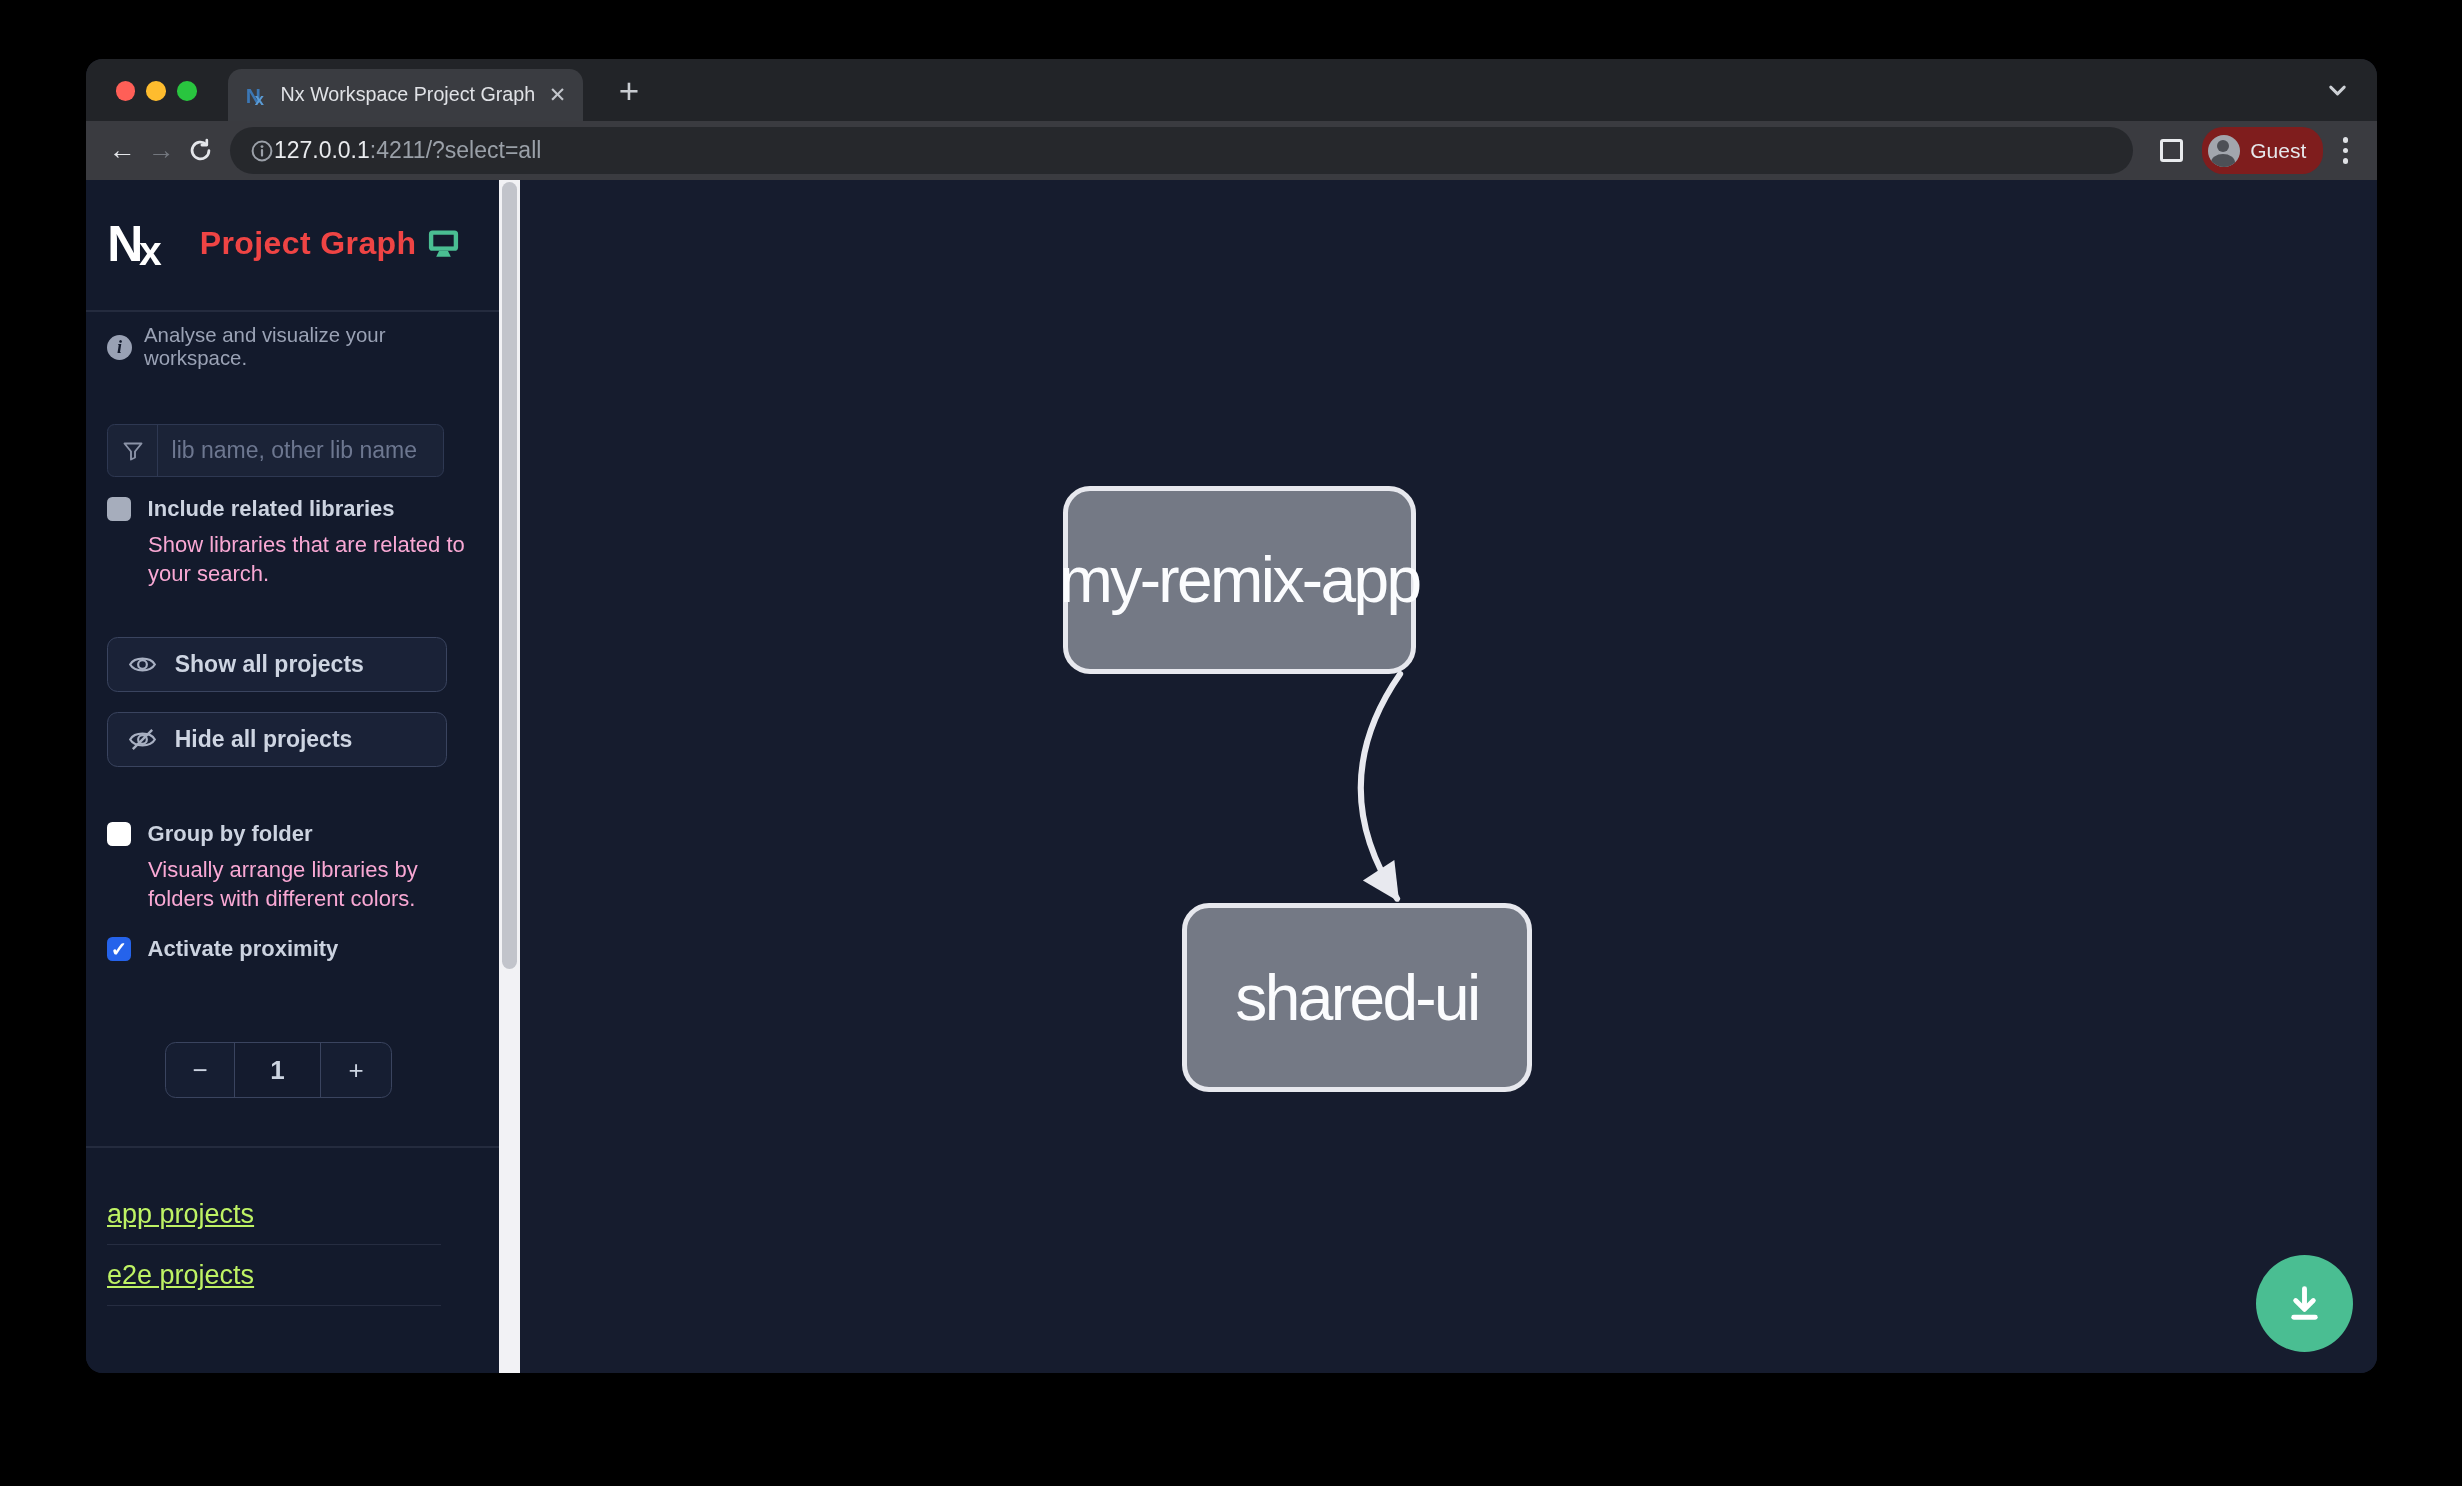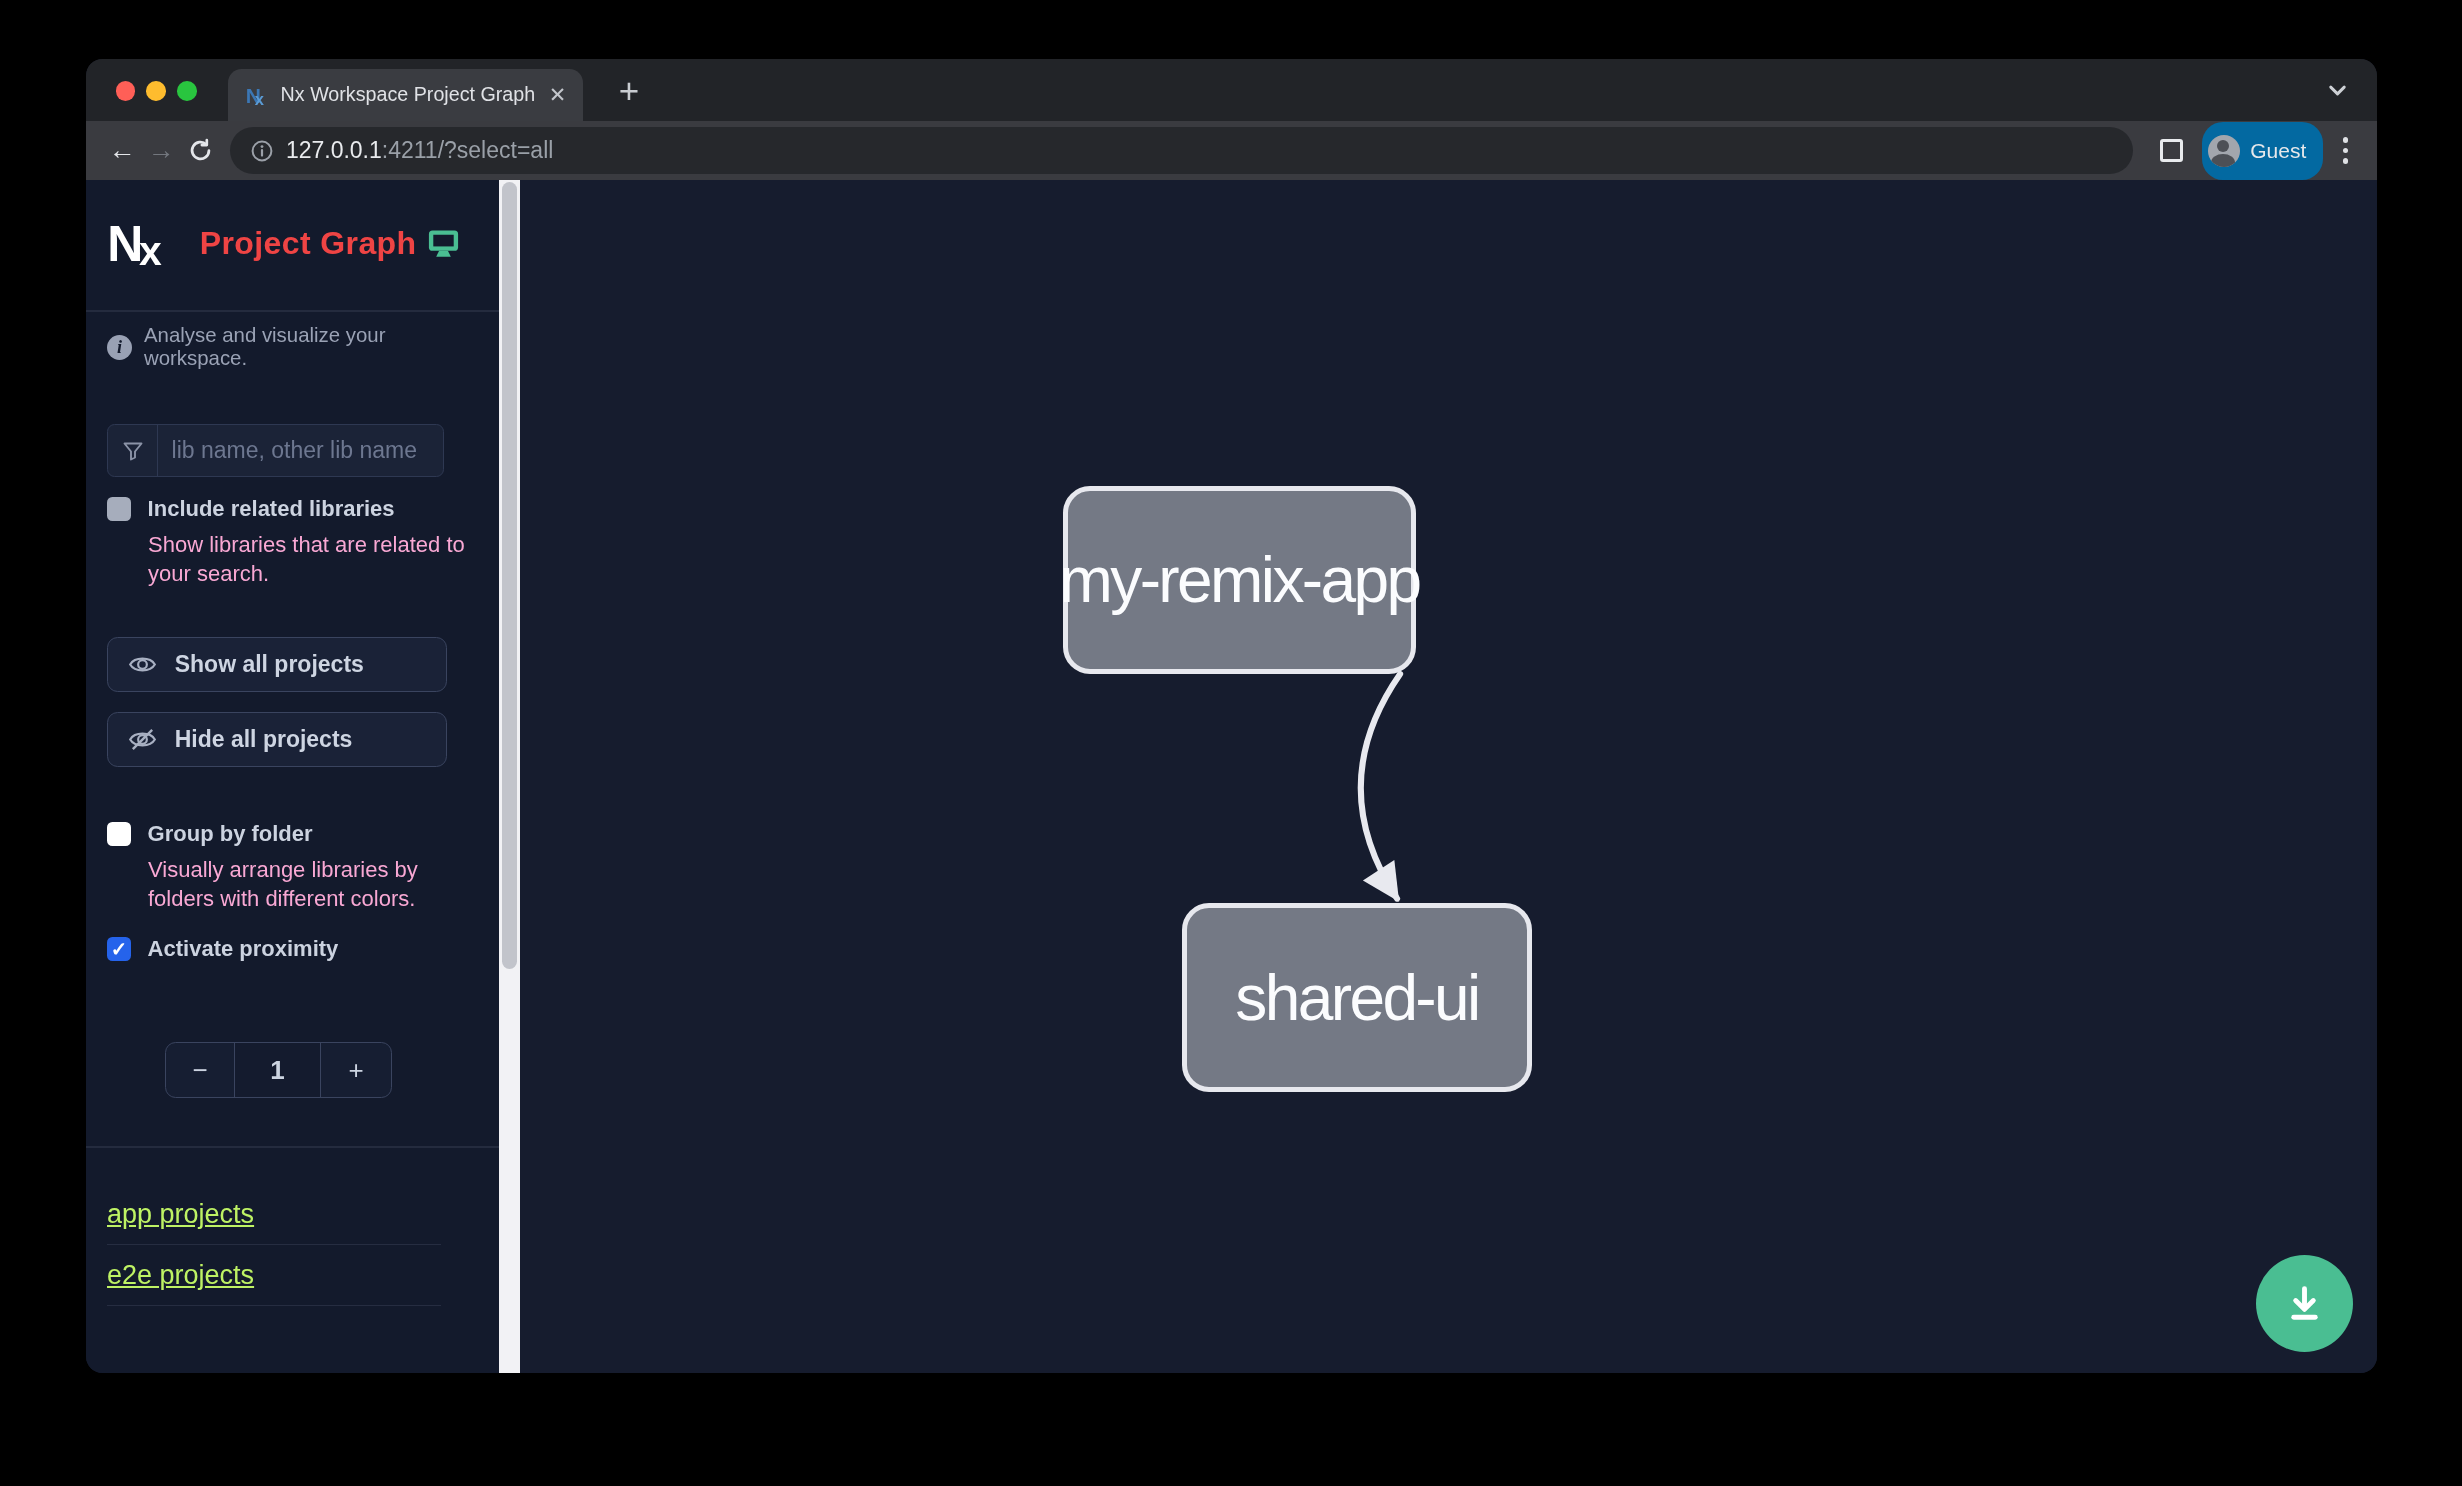--- a/index.html
+++ b/index.html
@@ -24,26 +24,26 @@
   .newtab { position:absolute; left:519px; top:7.6px; width:48px; height:48px; color:#c9ccd1;
             font-size:35px; display:flex; align-items:center; justify-content:center; border-radius:50%; }
   .ts-chevron { position:absolute; right:26px; top:18px; width:27px; height:27px; color:#cdd0d5; }
 
   
   .toolbar { height:59px; background:#3a3b40; flex:none; display:flex; align-items:center; padding:0 16.6px; }
   .nav-btn { width:39px; height:39px; display:flex; align-items:center; justify-content:center;
              font-size:27px; color:#e4e6ea; flex:none; }
   .nav-btn.disabled { color:#73777e; }
   .urlbar { flex:1; height:47px; margin:0 16.6px 0 10.6px; background:#26282c; border-radius:23.4px;
-            display:flex; align-items:center; padding:0 19.7px; gap:12px; min-width:0; }
+            display:flex; align-items:center; padding:0 19.7px; min-width:0; }
   .url-text { font-size:23px; white-space:nowrap; overflow:hidden; }
   .url-host { color:#e9ebee; }
   .url-rest { color:#9aa0a8; }
   .panel-icon { width:23px; height:23px; border:3.8px solid #e9ebee; border-radius:3px; flex:none; margin:0 10.6px; }
-  .profile { height:58px; background:#0369a1; border-radius:21px; display:flex; align-items:center;
+  .profile { height:47px; background:#7f1d1d; border-radius:21px; display:flex; align-items:center;
              gap:10.6px; padding:0 16.6px 0 6px; margin:0 7.6px; flex:none; }
   .avatar { width:32px; height:32px; border-radius:50%; background:#a2a6ad; position:relative; overflow:hidden; flex:none; }
   .avatar::before { content:""; position:absolute; left:9.8px; top:5.3px; width:12px; height:12px; border-radius:50%; background:#4d5056; }
   .avatar::after { content:""; position:absolute; left:3.8px; top:19.7px; width:24px; height:16.6px; border-radius:50%; background:#4d5056; }
   .profile-label { font-size:21px; color:#e6e8eb; }
   .menu-dots { width:30px; height:39px; display:flex; flex-direction:column; align-items:center;
                justify-content:center; gap:5.3px; flex:none; }
   .menu-dots i { width:5.3px; height:5.3px; border-radius:50%; background:#dfe1e5; }
 
   

